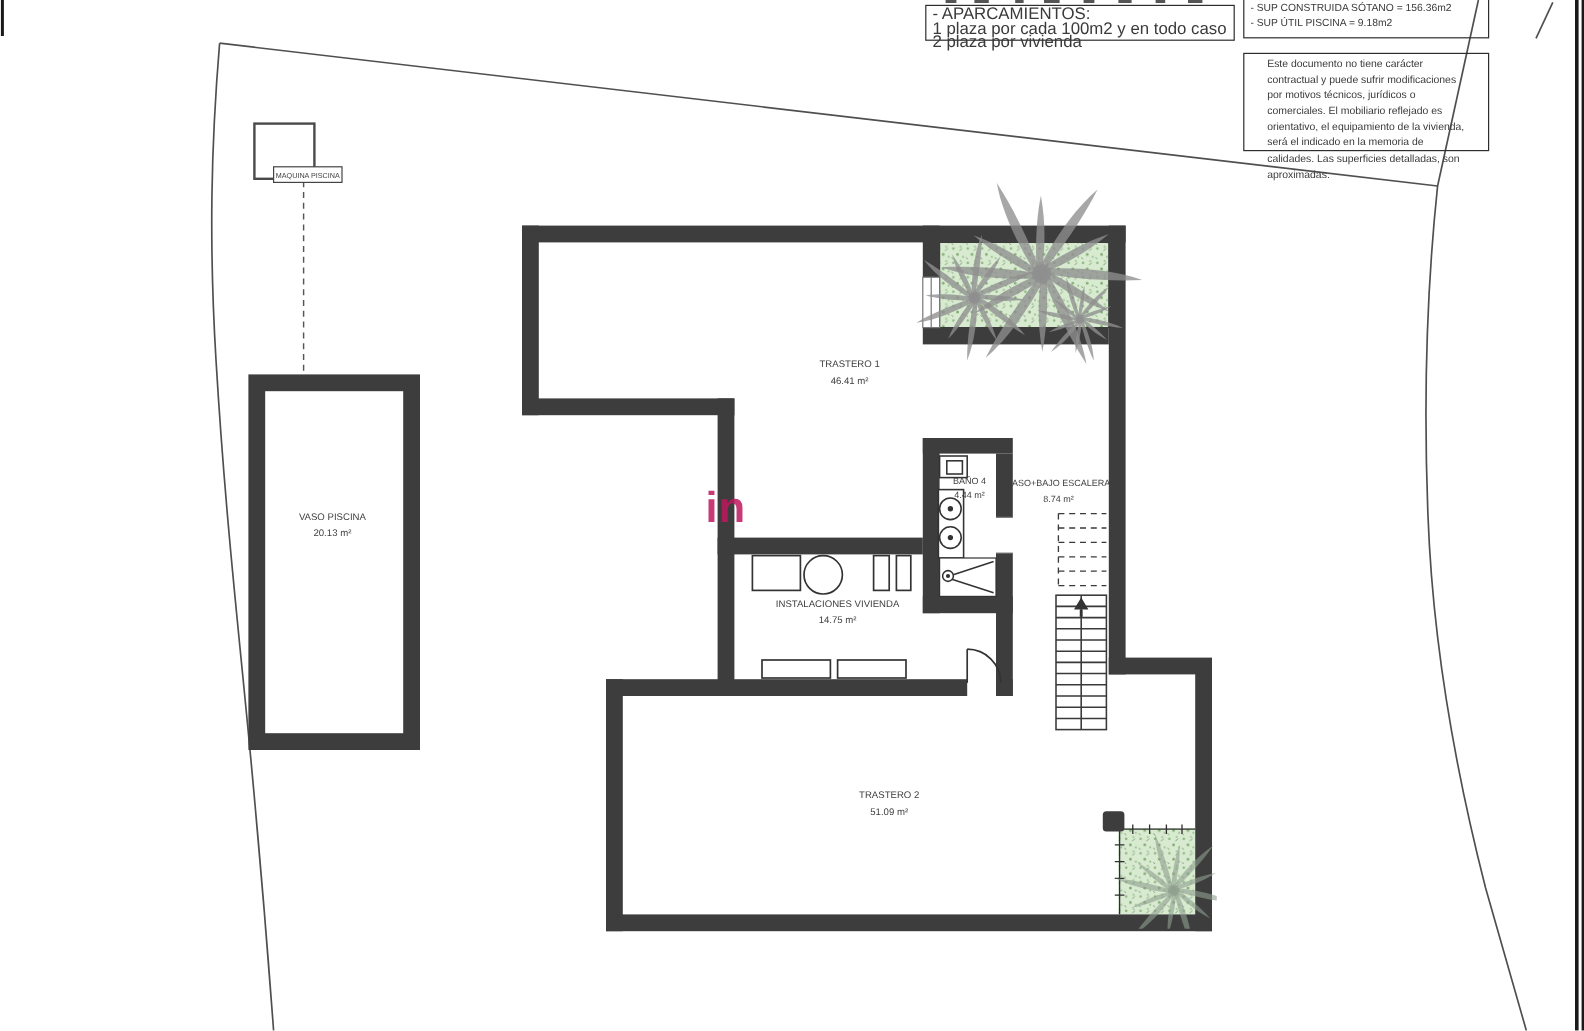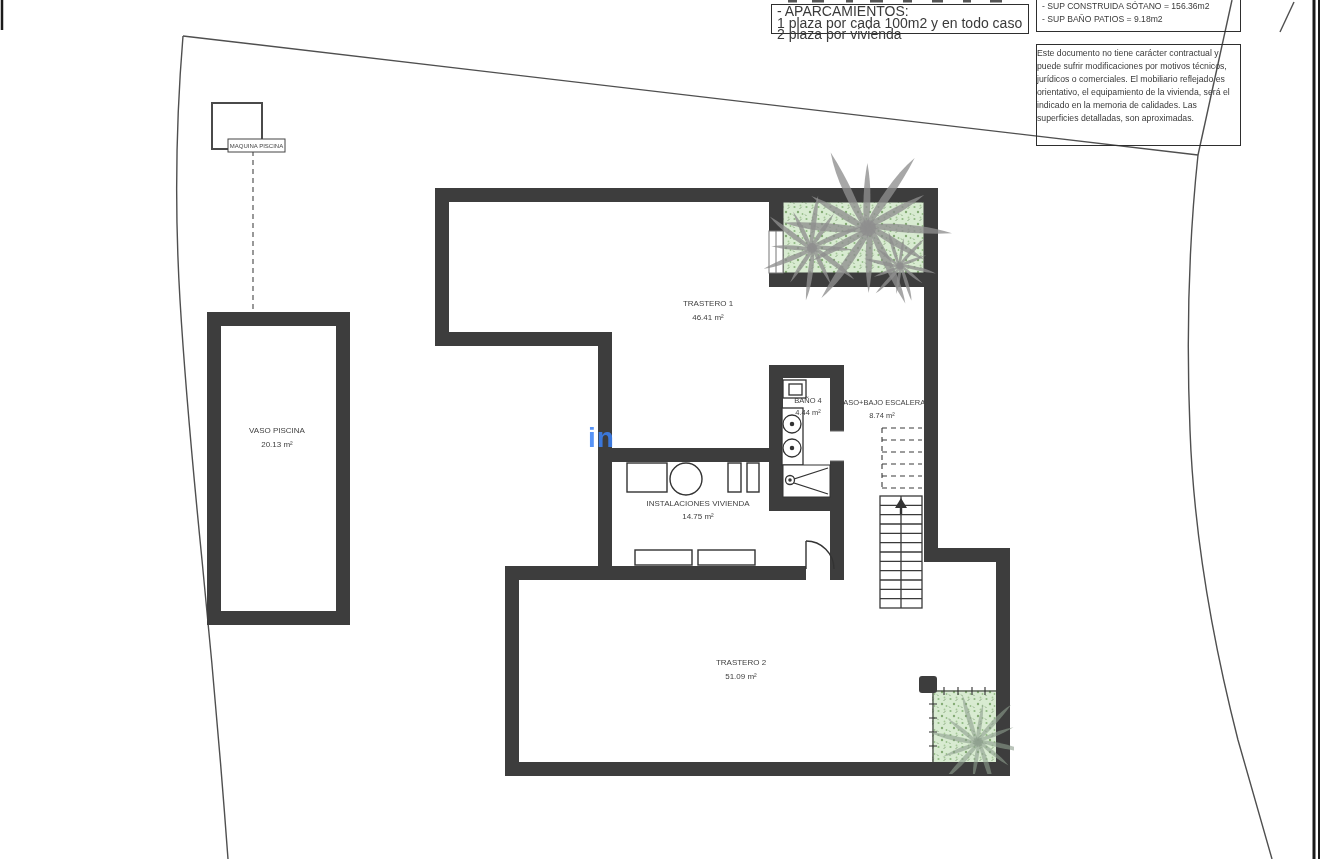--- a/index.html
+++ b/index.html
@@ -2,23 +2,23 @@
 <html><head>
 <meta charset="utf-8">
 <style>
   html,body{margin:0;padding:0;background:#ffffff;}
   #stage{position:relative;width:1320px;height:859px;background:#ffffff;overflow:hidden;
          font-family:"Liberation Sans", sans-serif;color:#3a3a3a;}
   #plan{position:absolute;left:0;top:0;}
   .box{position:absolute;border:1.5px solid #2e2e2e;background:transparent;box-sizing:border-box;}
   .box-parking{left:771px;top:4px;width:258px;height:30px;padding:1px 5px;font-size:14px;line-height:11.5px;}
   .box-sup{left:1036px;top:-4px;width:205px;height:36px;padding:3px 5px 1px 5px;font-size:8.6px;line-height:12.5px;}
-  .box-disc{left:1036px;top:44px;width:205px;height:102px;padding:2px 0;font-size:8.7px;line-height:13.1px;}
-  .watermark{position:absolute;left:588px;top:422px;font-size:28px;font-weight:600;
-             color:#3b82f6;opacity:.85;letter-spacing:1px;}
+  .box-disc{left:1036px;top:44px;width:205px;height:82px;padding:2px 19px;font-size:8.7px;line-height:13.1px;}
+  .watermark{position:absolute;left:588px;top:402px;font-size:36px;font-weight:600;
+             color:#be185d;opacity:.85;letter-spacing:1px;}
   .rl{font-family:"Liberation Sans", sans-serif;fill:#3f3f3f;}
   text{user-select:none;}
 </style>
 </head>
 <body>
 
 <div id="stage">
 
 <svg id="plan" width="1320" height="859" viewBox="0 0 1320 859" xmlns="http://www.w3.org/2000/svg">
   <defs>
@@ -213,20 +213,20 @@
   </g>
 </svg>
 
 <div class="box box-parking">
   <div>- APARCAMIENTOS:</div>
   <div>1 plaza por cada 100m2 y en todo caso 2 plaza por vivienda</div>
 </div>
 
 <div class="box box-sup">
   <div>- SUP CONSTRUIDA SÓTANO =  156.36m2</div>
-  <div>- SUP BAÑO PATIOS =  9.18m2</div>
+  <div>- SUP ÚTIL PISCINA =  9.18m2</div>
 </div>
 
 <div class="box box-disc">Este documento no tiene carácter contractual y puede sufrir modificaciones por motivos técnicos, jurídicos o comerciales. El mobiliario reflejado es orientativo, el equipamiento de la  vivienda, será el indicado en la memoria de calidades. Las superficies detalladas, son aproximadas.</div>
 
 <div class="watermark">in</div>
 
 </div>
 
 </body></html>

